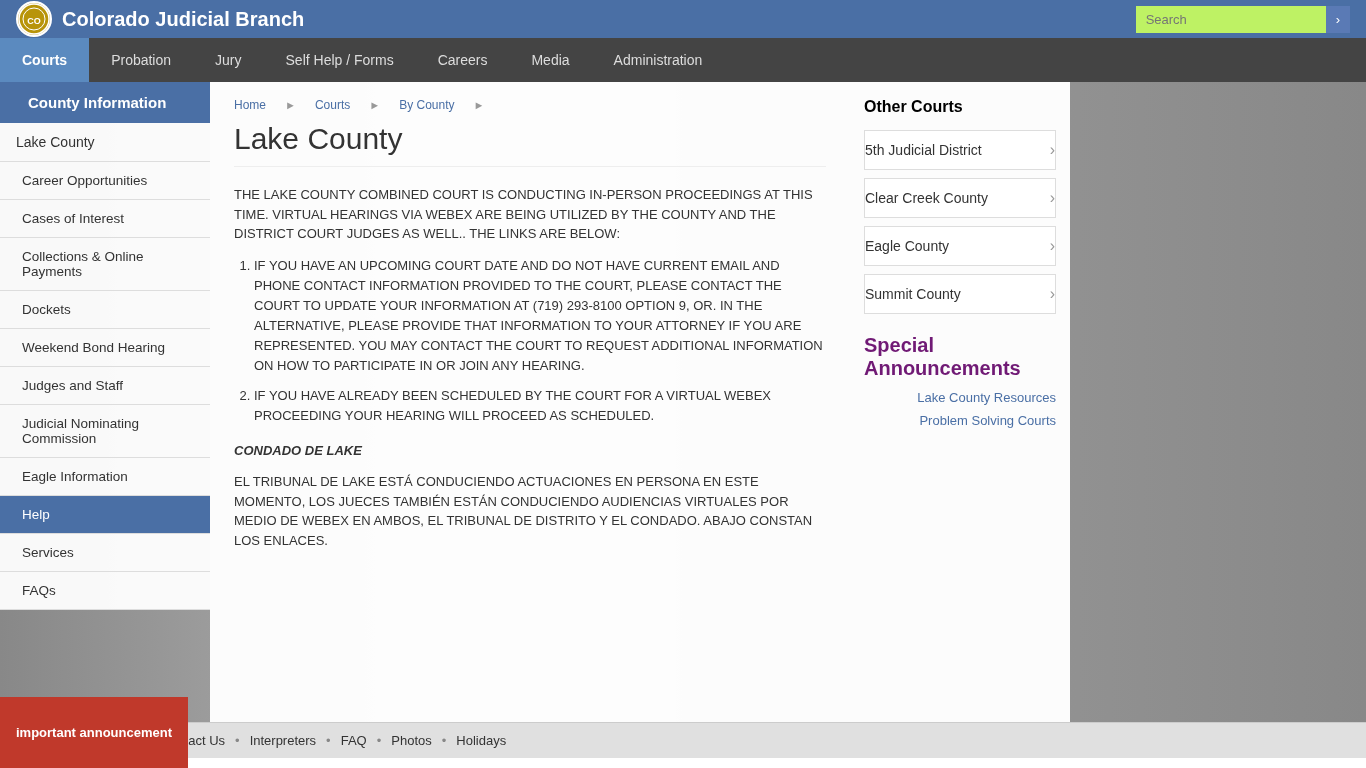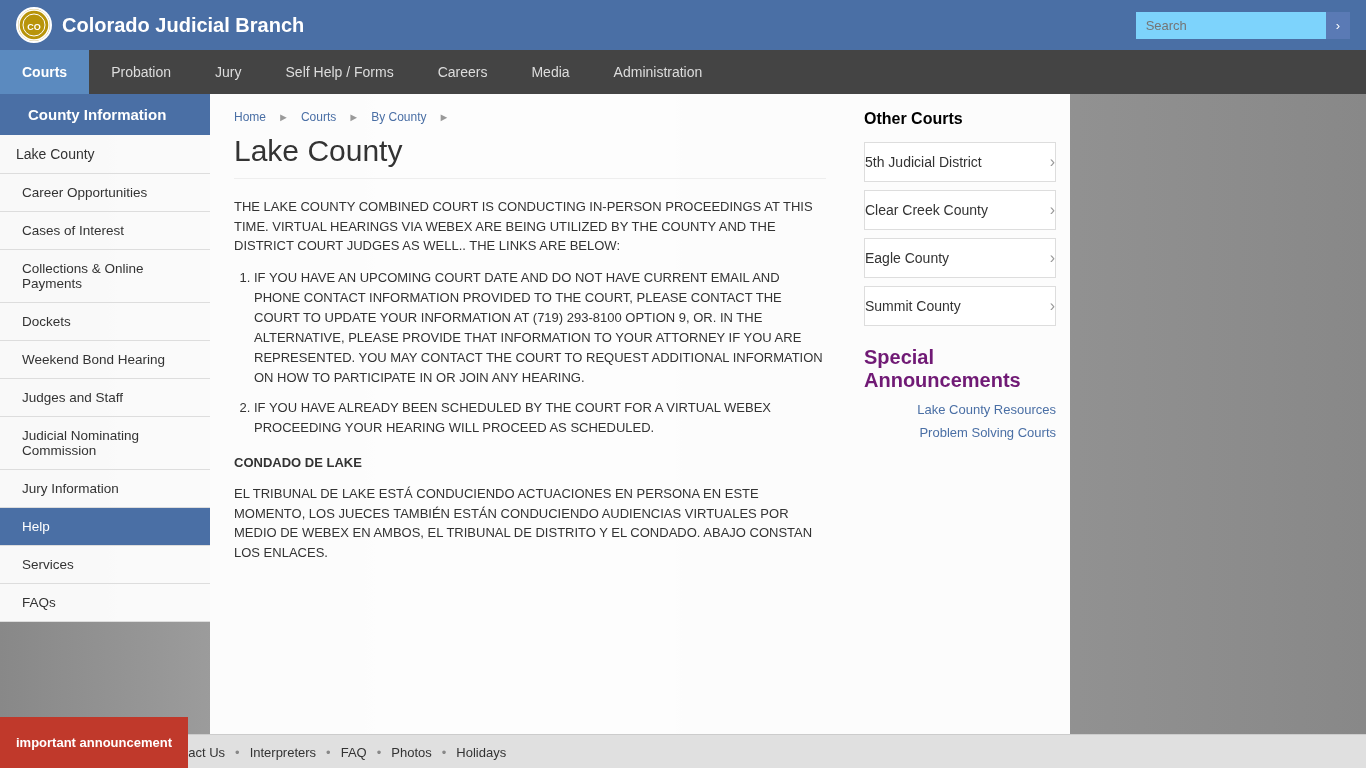--- a/index.html
+++ b/index.html
@@ -5,21 +5,21 @@
     * { margin: 0; padding: 0; box-sizing: border-box; }
     body { font-family: Arial, sans-serif; font-size: 14px; color: #333; overflow-x: hidden; }
 
     
     #header {
       background-color: #4a6fa5;
       display: flex;
       align-items: center;
       justify-content: space-between;
       padding: 6px 16px;
-      height: 50px;
+      height: 38px;
     }
     #header-logo {
       display: flex;
       align-items: center;
       gap: 10px;
     }
     #logo-circle {
       width: 36px;
       height: 36px;
       border-radius: 50%;
@@ -36,21 +36,21 @@
     #search-bar {
       display: flex;
       align-items: center;
     }
     #search-input {
       width: 190px;
       padding: 6px 10px;
       border: none;
       outline: none;
       font-size: 13px;
-      background: #7dd3fc;
+      background: #bef264;
       color: #555;
     }
     #search-button {
       background: #5a7ab5;
       border: none;
       padding: 6px 10px;
       cursor: pointer;
       color: #fff;
       font-size: 13px;
     }
@@ -145,41 +145,41 @@
       background: rgba(255,255,255,0.97);
       padding: 16px 24px 24px 24px;
       max-width: 640px;
     }
     #breadcrumb {
       font-size: 12px;
       color: #666;
       margin-bottom: 10px;
       display: flex;
       align-items: center;
-      gap: 12px;
+      gap: 19px;
     }
     #breadcrumb a { color: #4a6fa5; text-decoration: none; }
     #breadcrumb .sep { color: #999; font-size: 11px; }
     #page-title {
       font-size: 30px;
       font-weight: normal;
       color: #333;
       margin-bottom: 18px;
       border-bottom: 1px solid #eee;
       padding-bottom: 10px;
     }
     #main-text {
       font-size: 13px;
       line-height: 1.5;
       color: #333;
     }
     #main-text p { margin-bottom: 12px; }
     #main-text ol { padding-left: 20px; margin-bottom: 12px; }
     #main-text li { margin-bottom: 10px; line-height: 1.55; }
-    #condado-heading { font-weight: bold; margin: 14px 0 6px; }
+    #condado-heading { font-weight: bold; margin: 14px 0 6px; font-style: italic; }
 
     
     #right-sidebar {
       width: 220px;
       background: rgba(255,255,255,0.97);
       padding: 16px 14px;
       flex-shrink: 0;
     }
     #other-courts-title {
       font-size: 16px;
@@ -236,21 +236,21 @@
     }
     .footer-dot { color: #888; }
 
     
     #important-announcement {
       position: fixed;
       bottom: 0;
       left: 0;
       background: #c0392b;
       color: #fff;
-      padding: 18px 16px;
+      padding: 28px 16px;
       font-size: 13px;
       font-weight: bold;
       cursor: pointer;
       z-index: 100;
     }
   </style>
 </head>
 <body>
 
 <div id="header">
@@ -287,21 +287,21 @@
     <div id="sidebar-header">County Information</div>
 
     <a class="sidebar-item">Lake County</a>
     <a class="sidebar-item sub">Career Opportunities</a>
     <a class="sidebar-item sub">Cases of Interest</a>
     <a class="sidebar-item sub">Collections &amp; Online Payments</a>
     <a class="sidebar-item sub">Dockets</a>
     <a class="sidebar-item sub">Weekend Bond Hearing</a>
     <a class="sidebar-item sub">Judges and Staff</a>
     <a class="sidebar-item sub">Judicial Nominating Commission</a>
-    <a class="sidebar-item sub">Jury Information</a>
+    <a class="sidebar-item sub">Eagle Information</a>
     <a class="sidebar-item sub active">Help</a>
     <a class="sidebar-item sub">Services</a>
     <a class="sidebar-item sub">FAQs</a>
   </div>
 
   <div id="main-content">
     <div id="content-area">
 
       <div id="breadcrumb">
         <a>Home</a>

